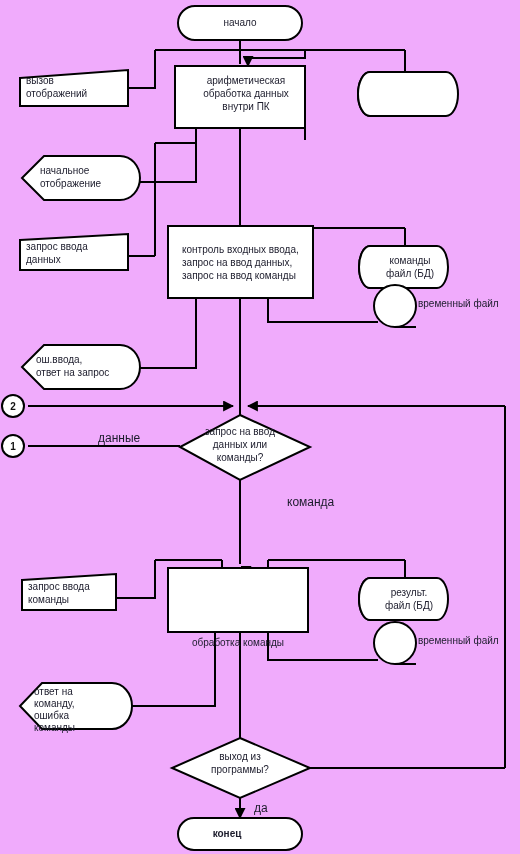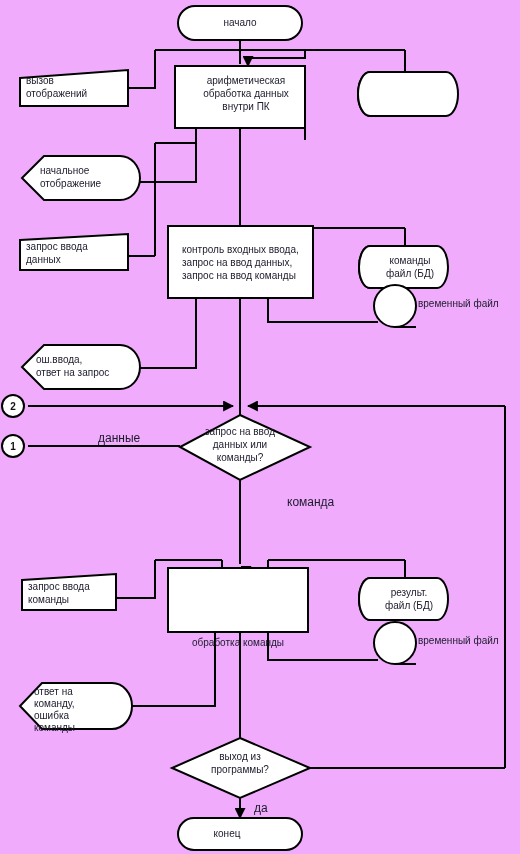--- a/index.html
+++ b/index.html
@@ -237,15 +237,15 @@
   <div class="lbl left" style="left:34px; top:686px; width:84px; line-height:12px;">ответ на
 команду,
  ошибка
 команды</div>
 
   <div class="lbl" style="left:190px; top:750px; width:100px;">выход из
 программы?</div>
 
   <div class="edge-lbl" style="left:254px; top:801px;">да</div>
 
-  <div class="lbl" style="left:178px; top:827px; width:98px;">конец</div>
+  <div class="lbl" style="left:178px; top:827px; width:98px;font-weight:bold;">конец</div>
 
 </div>
 
 </body></html>

